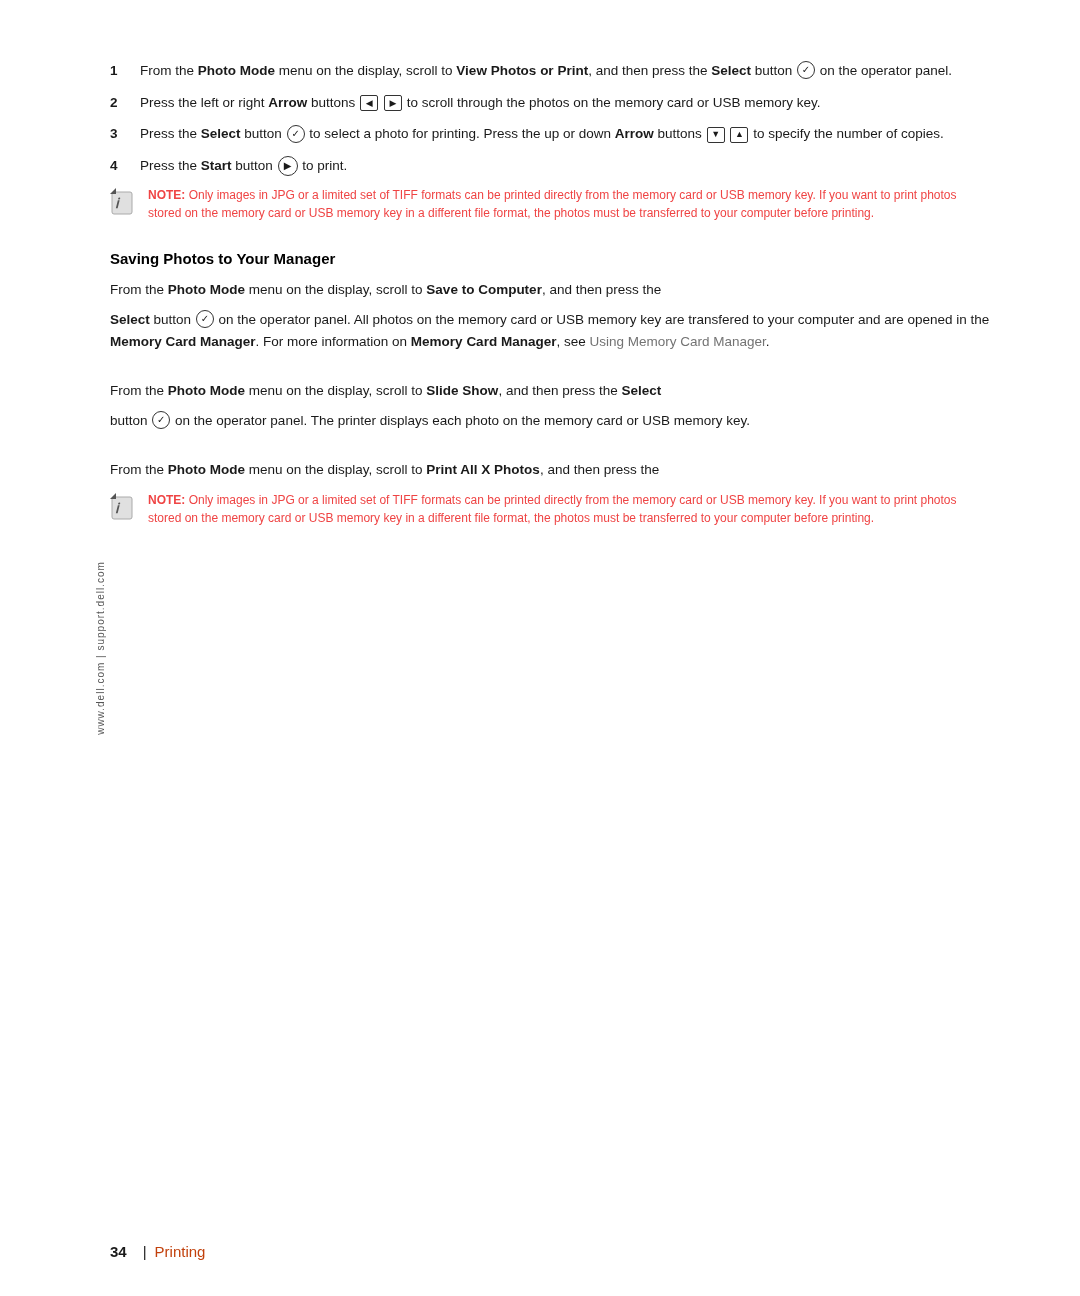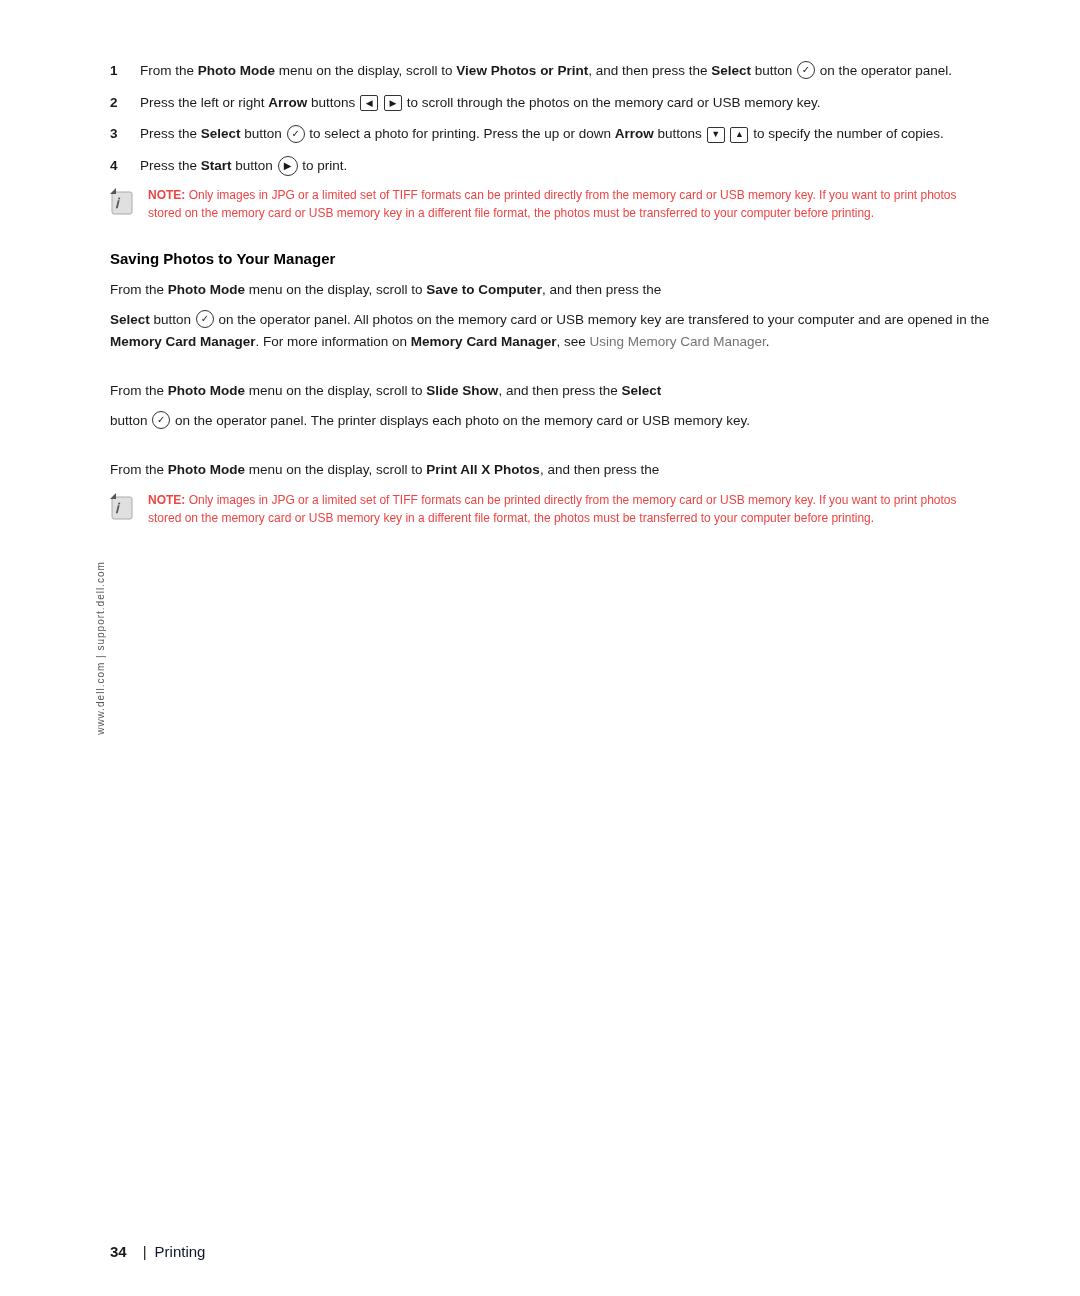--- a/index.html
+++ b/index.html
@@ -177,21 +177,21 @@
     .footer-page {
       font-weight: bold;
       margin-right: 8px;
     }
 
     .footer-divider {
       margin: 0 8px;
     }
 
     .footer-section {
-      color: #0f172a;
+      color: #c2410c;
     }
 
     .link-text {
       color: #737373;
     }
   </style>
 </head>
 <body>
 
 <div class="page">

